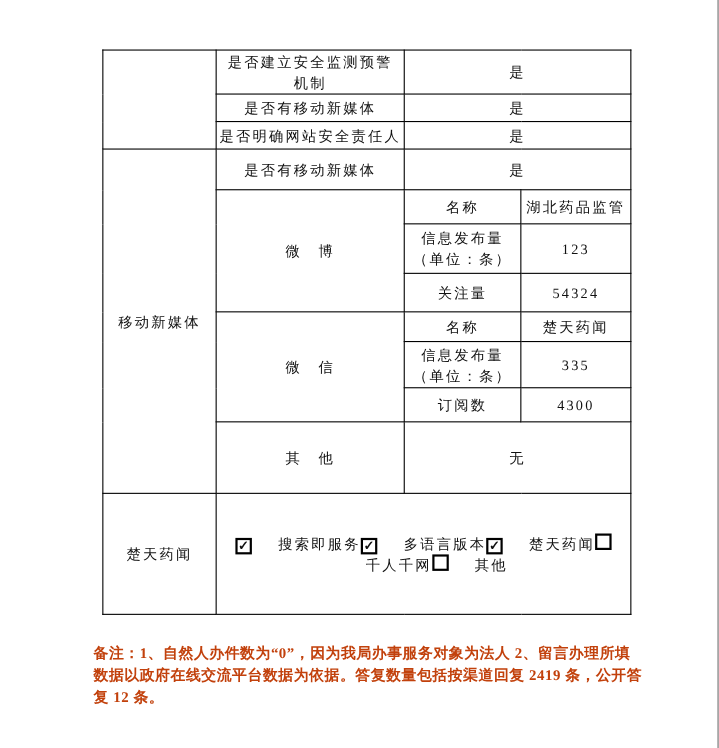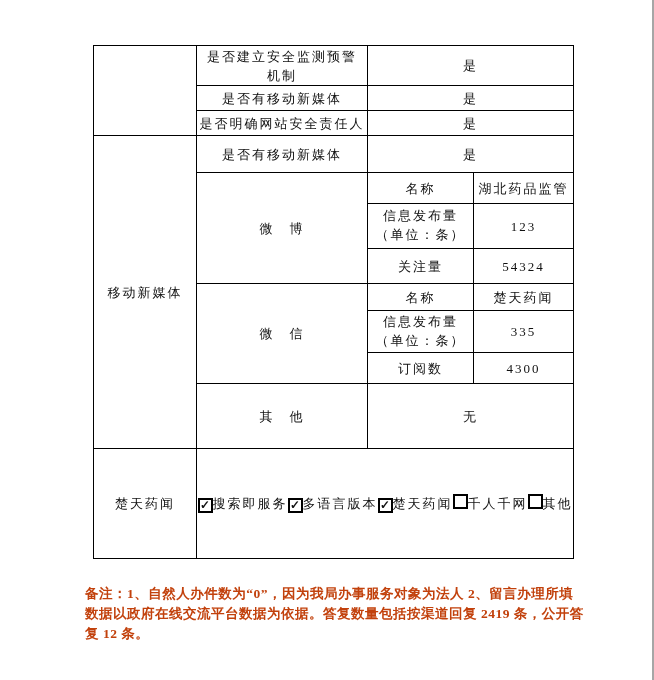--- a/index.html
+++ b/index.html
@@ -35,21 +35,20 @@
     line-height: 19px;
     letter-spacing: 2px;
     padding: 0;
     overflow: hidden;
   }
   td.num { letter-spacing: 1px; margin-top: 16px; }
   td.wrap2 {
     white-space: pre-line;
     text-align: left;
     padding-left: 13px;
-    font-family: Liberation Mono, monospace;
   }
   td.q-wrap { white-space: pre-line; }
   td.cb-cell {
     text-align: left;
     padding-left: 7px;
     padding-bottom: 16px;
     letter-spacing: 2px;
   }
   .cb {
     display: inline-block;
@@ -57,21 +56,21 @@
     height: 11px;
     border: 2px solid #000000;
     line-height: 10px;
     text-align: center;
     font-size: 12px;
     font-weight: 700;
     letter-spacing: 0;
     vertical-align: -1px;
     background: #ffffff;
   }
-  .cb-label { letter-spacing: 2px; }
+  .cb-label { letter-spacing: 2px; padding-left: 24px; }
   .footer {
     position: absolute;
     left: 85px;
     top: 584px;
     font-size: 13.5px;
     font-weight: 700;
     line-height: 20px;
     letter-spacing: 0.5px;
     white-space: nowrap;
     color: #c2410c;

